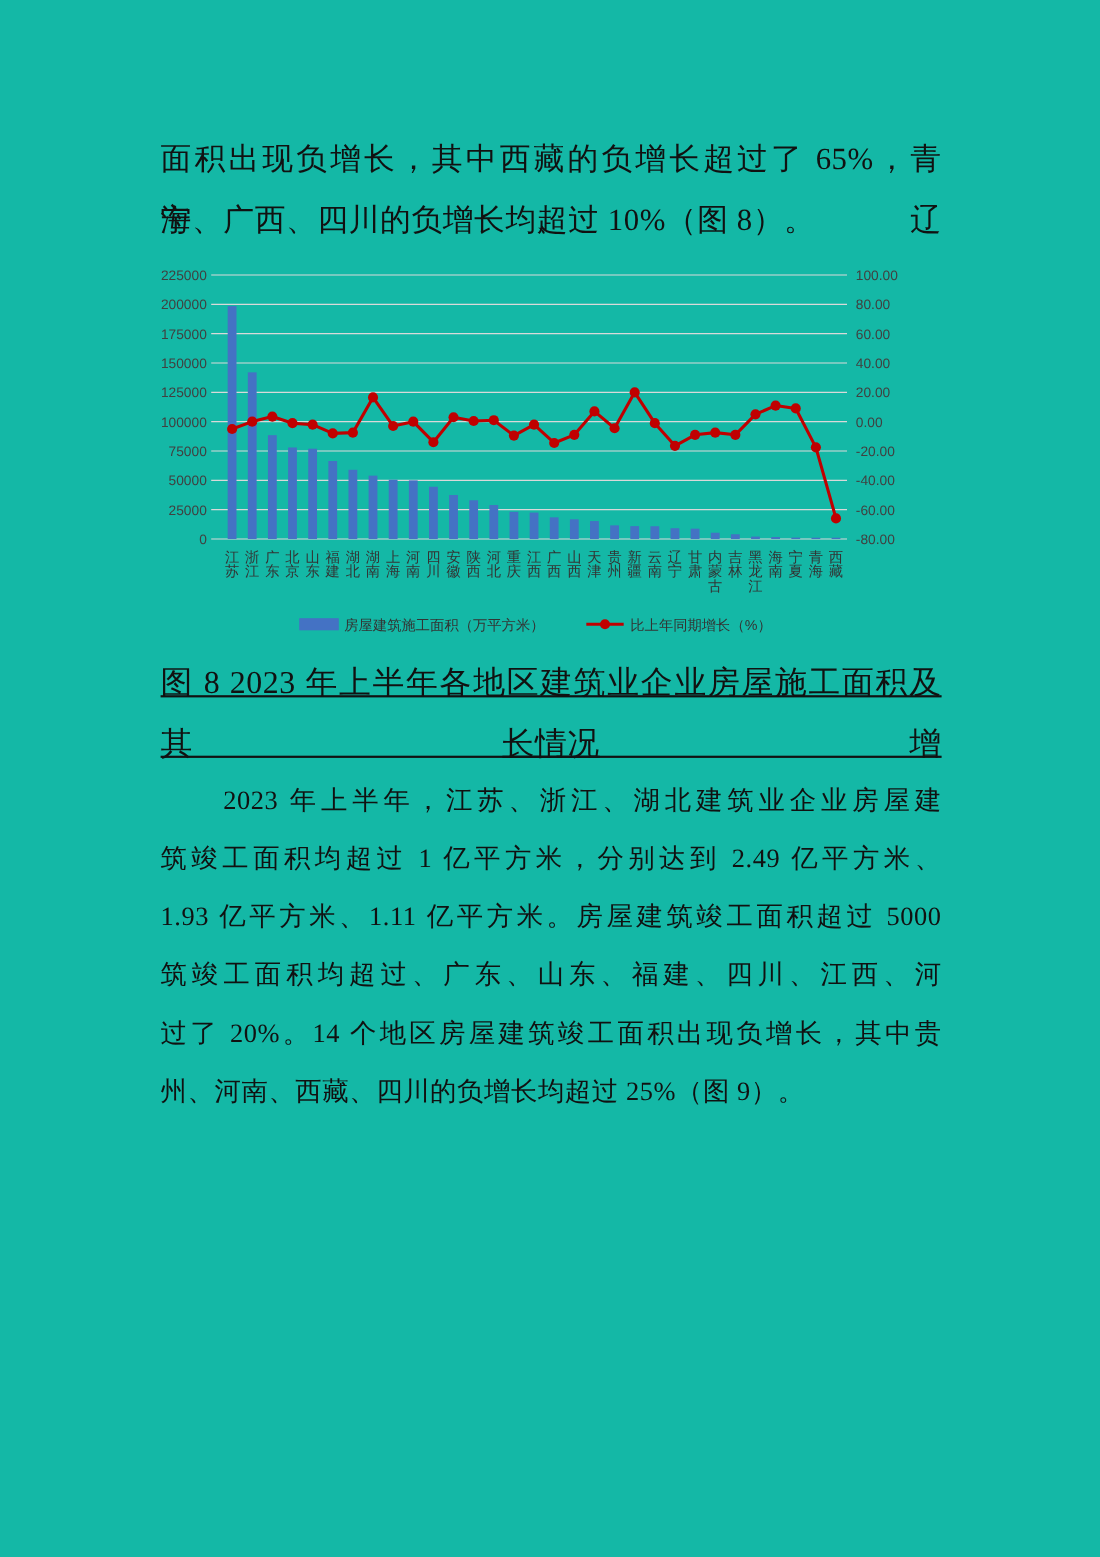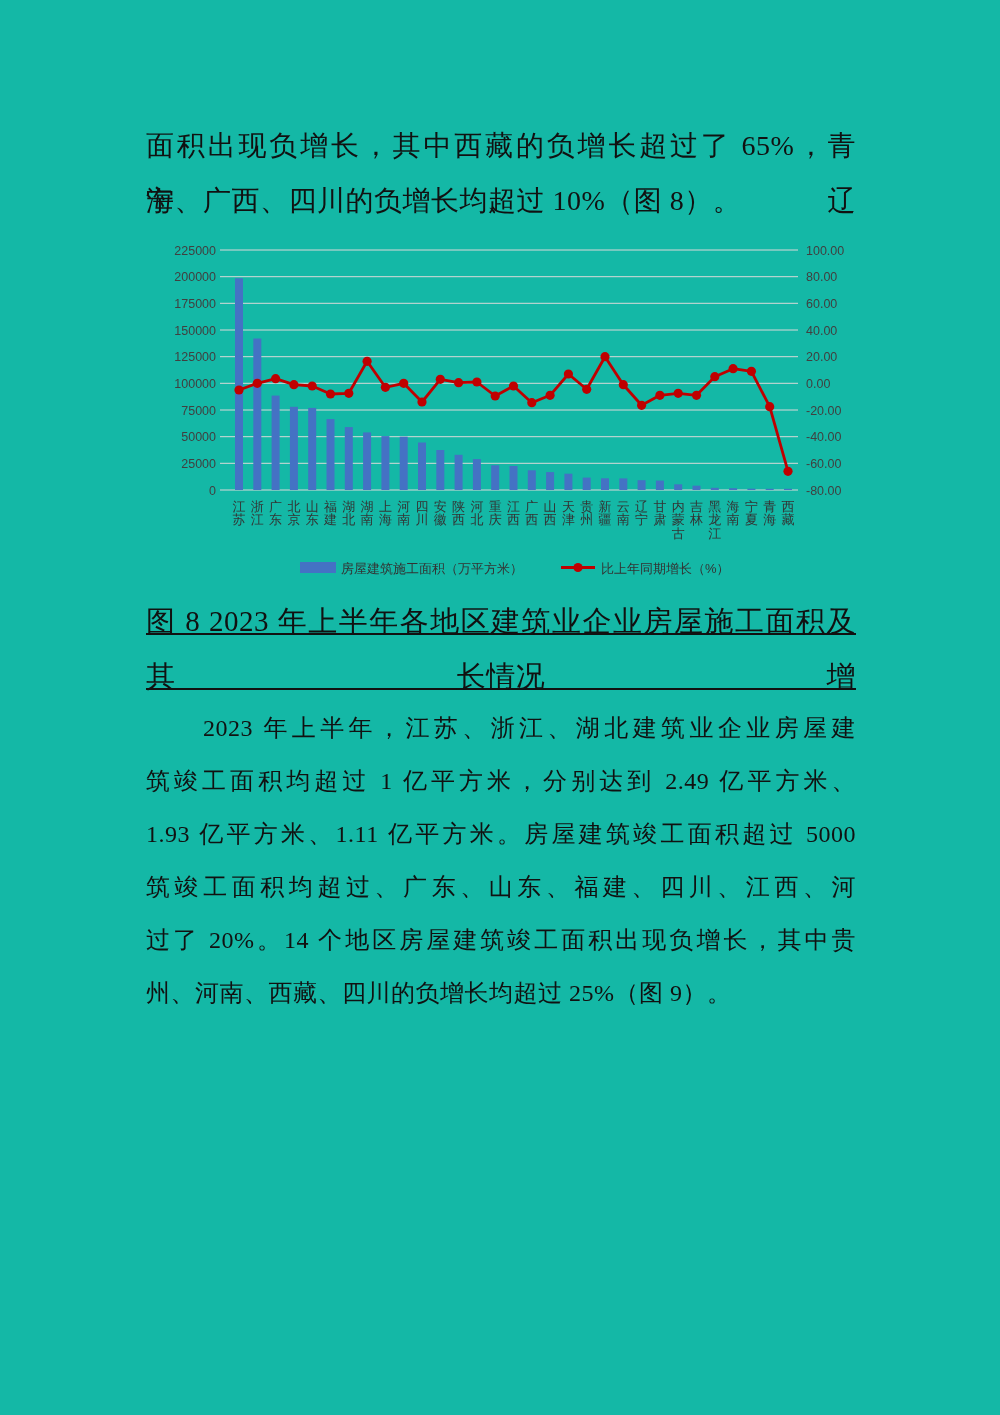--- a/index.html
+++ b/index.html
@@ -8,21 +8,21 @@
     font-family:"Liberation Serif","DejaVu Serif",serif;color:#111;
   }
   .page{position:absolute;left:0;top:0;width:1000px;height:1415px;background:#14b8a6;overflow:hidden;}
   .blk{position:absolute;left:146px;width:710px;box-sizing:border-box;}
   .tline{display:block;height:55px;line-height:55px;font-size:28px;letter-spacing:0.5px;}
   .bline{display:block;height:53px;line-height:53px;font-size:24px;letter-spacing:0.5px;}
   .j{text-align:justify;text-align-last:justify;}
   .c{text-align:right;text-align-last:center;}
   .indent{padding-left:57px;}
   .cap{font-size:29px;text-decoration:underline;}
-  #chart{position:absolute;left:168px;top:238px;width:695px;height:350px;}
+  #chart{position:absolute;left:140px;top:238px;width:695px;height:350px;}
   .tick{font-family:"Liberation Sans","DejaVu Sans",sans-serif;font-size:12.5px;fill:#404040;}
   .xlab{font-family:"Liberation Sans","DejaVu Sans",sans-serif;font-size:13px;fill:#333333;}
   .leg{font-family:"Liberation Sans","DejaVu Sans",sans-serif;font-size:13px;fill:#333333;}
 </style>
 </head>
 <body>
 
 <div class="page">
 
   <div class="blk" style="top:118px;">

